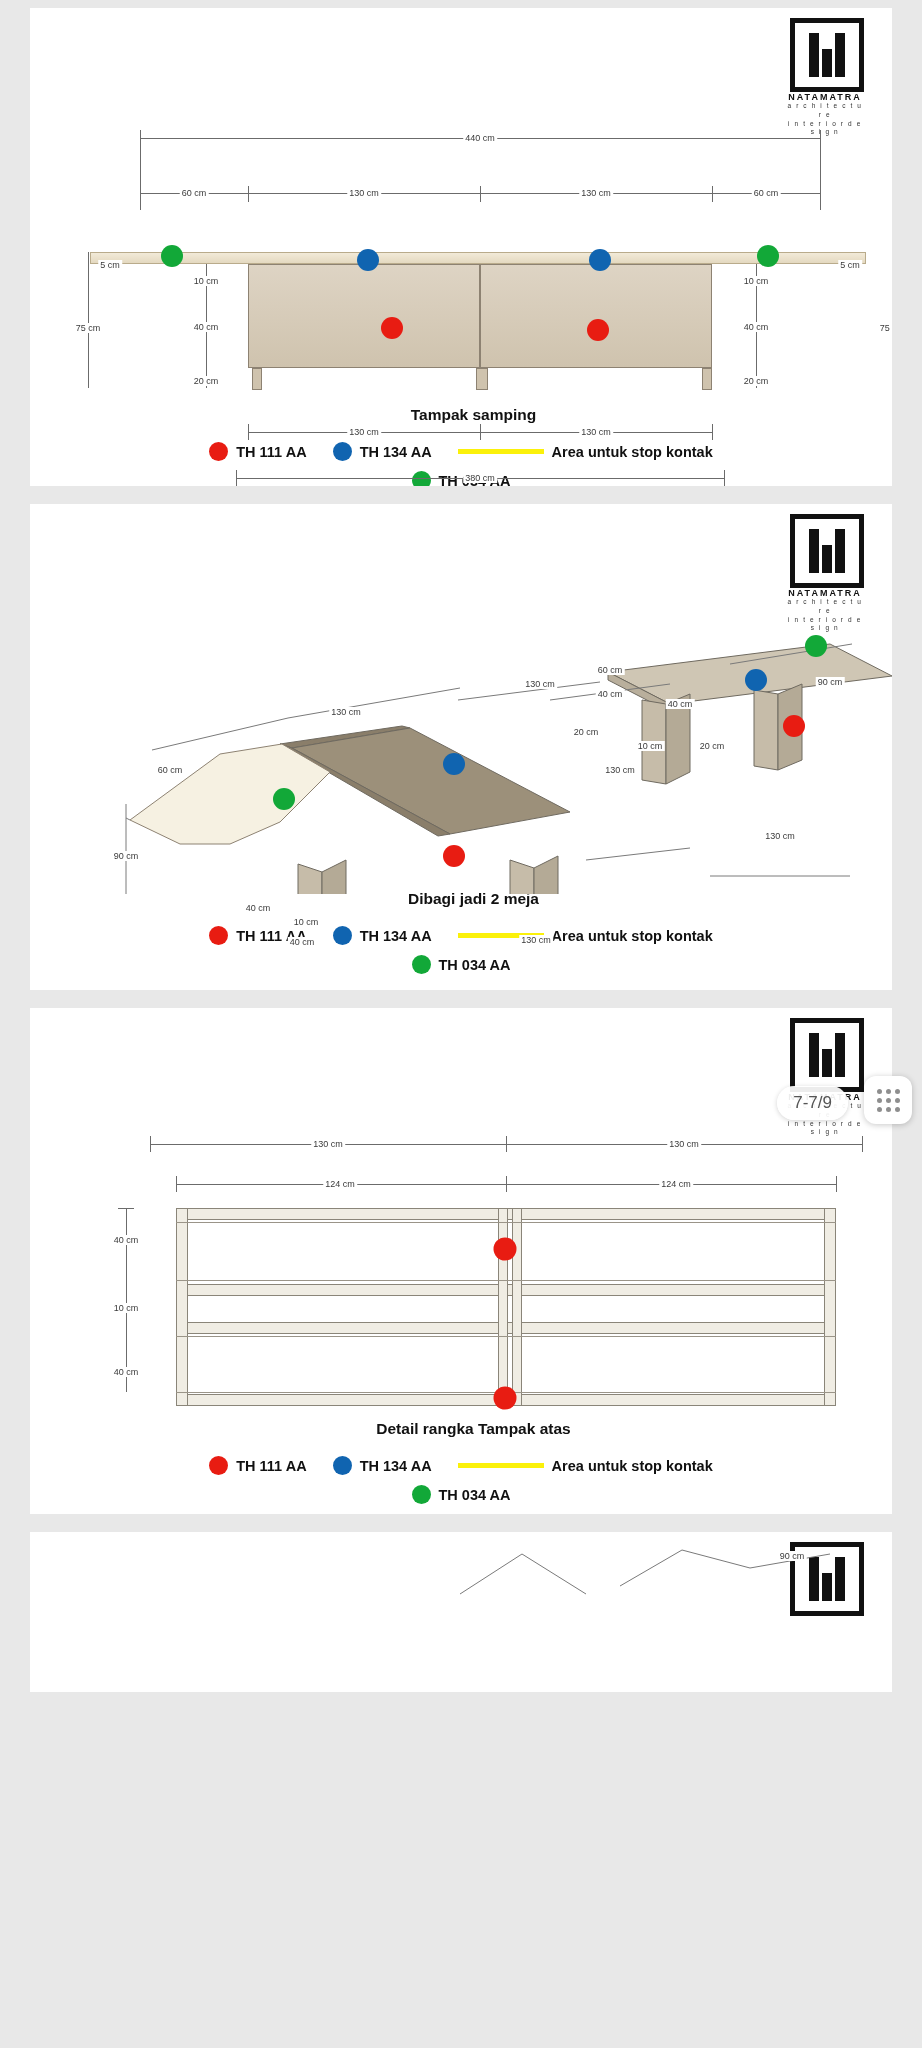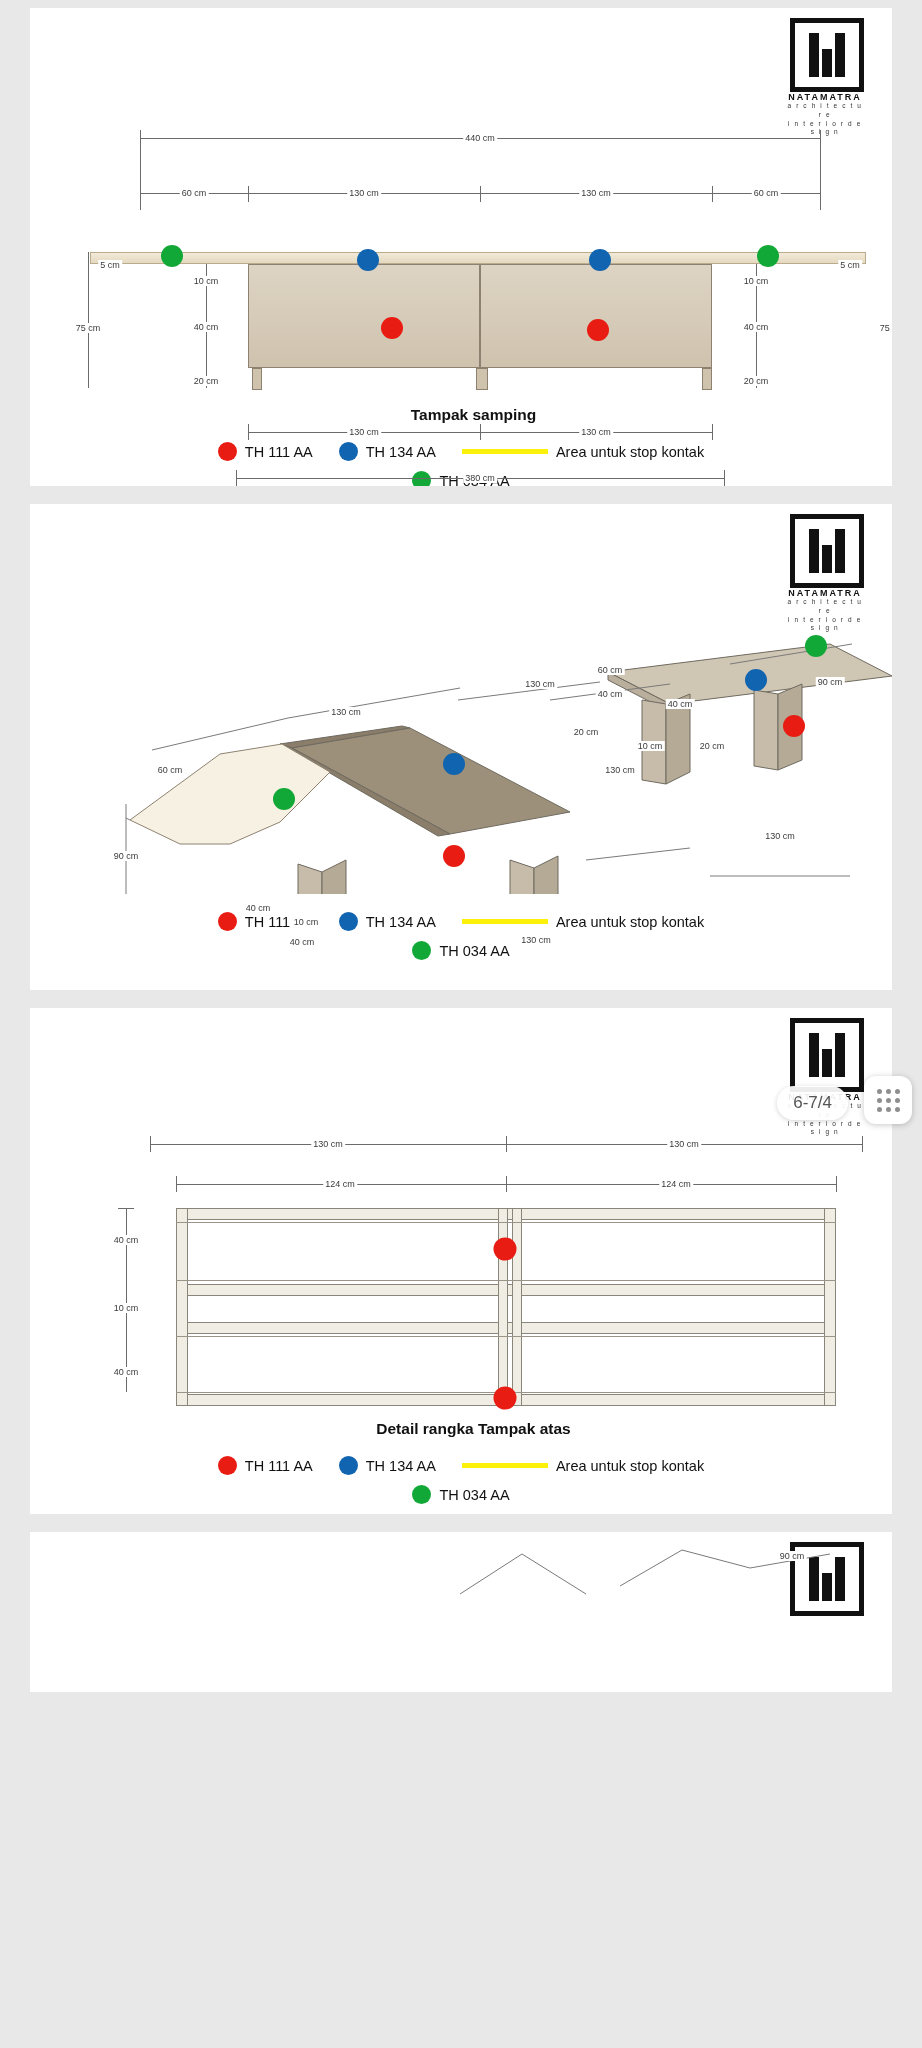--- a/index.html
+++ b/index.html
@@ -134,21 +134,21 @@
   .legend-item {
     display: flex;
     align-items: center;
     gap: 8px;
   }
   .legend-dot {
     width: 19px; height: 19px; border-radius: 50%;
     display: inline-block;
   }
   .legend-text {
-    font-weight: normal;
+    font-weight: bold;
     font-size: 14.5px;
     color: #111;
   }
   .legend-bar {
     width: 86px; height: 5px; background: #fbf10a;
     display: inline-block;
   }
 
   
   .top-slab {
@@ -390,20 +390,21 @@
         <div class="dim-label" style="left:750px;top:332px;">130 cm</div>
 
         <div class="dot green" style="left:254px;top:295px;width:22px;height:22px;"></div>
         <div class="dot blue" style="left:424px;top:260px;width:22px;height:22px;"></div>
         <div class="dot red" style="left:424px;top:352px;width:22px;height:22px;"></div>
         <div class="dot green" style="left:786px;top:142px;width:22px;height:22px;"></div>
         <div class="dot blue" style="left:726px;top:176px;width:22px;height:22px;"></div>
         <div class="dot red" style="left:764px;top:222px;width:22px;height:22px;"></div>
       </div>
 
+      <div class="caption" style="margin-top:-4px;">Dibagi jadi 2 meja</div>
 
       <div class="legend">
         <div class="legend-row">
           <div class="legend-item">
             <span class="legend-dot" style="background:#e81c12;"></span>
             <span class="legend-text">TH 111 AA</span>
           </div>
           <div class="legend-item">
             <span class="legend-dot" style="background:#1064b0;"></span>
             <span class="legend-text">TH 134 AA</span>
@@ -516,21 +517,21 @@
           <line x1="492" y1="22" x2="556" y2="62"></line>
           <line x1="590" y1="54" x2="652" y2="18"></line>
           <line x1="652" y1="18" x2="720" y2="36"></line>
           <line x1="720" y1="36" x2="800" y2="22"></line>
         </g>
       </svg>
       <div class="dim-label" style="left:762px;top:24px;">90 cm</div>
     </div>
   </div>
 
-  <div class="page-pill">6-7/4</div>
+  <div class="page-pill">7-7/9</div>
   <div class="grid-btn">
     <div class="grid-btn-grid">
       <i></i>
         <i></i>
         <i></i>
         <i></i>
         <i></i>
         <i></i>
         <i></i>
         <i></i>

